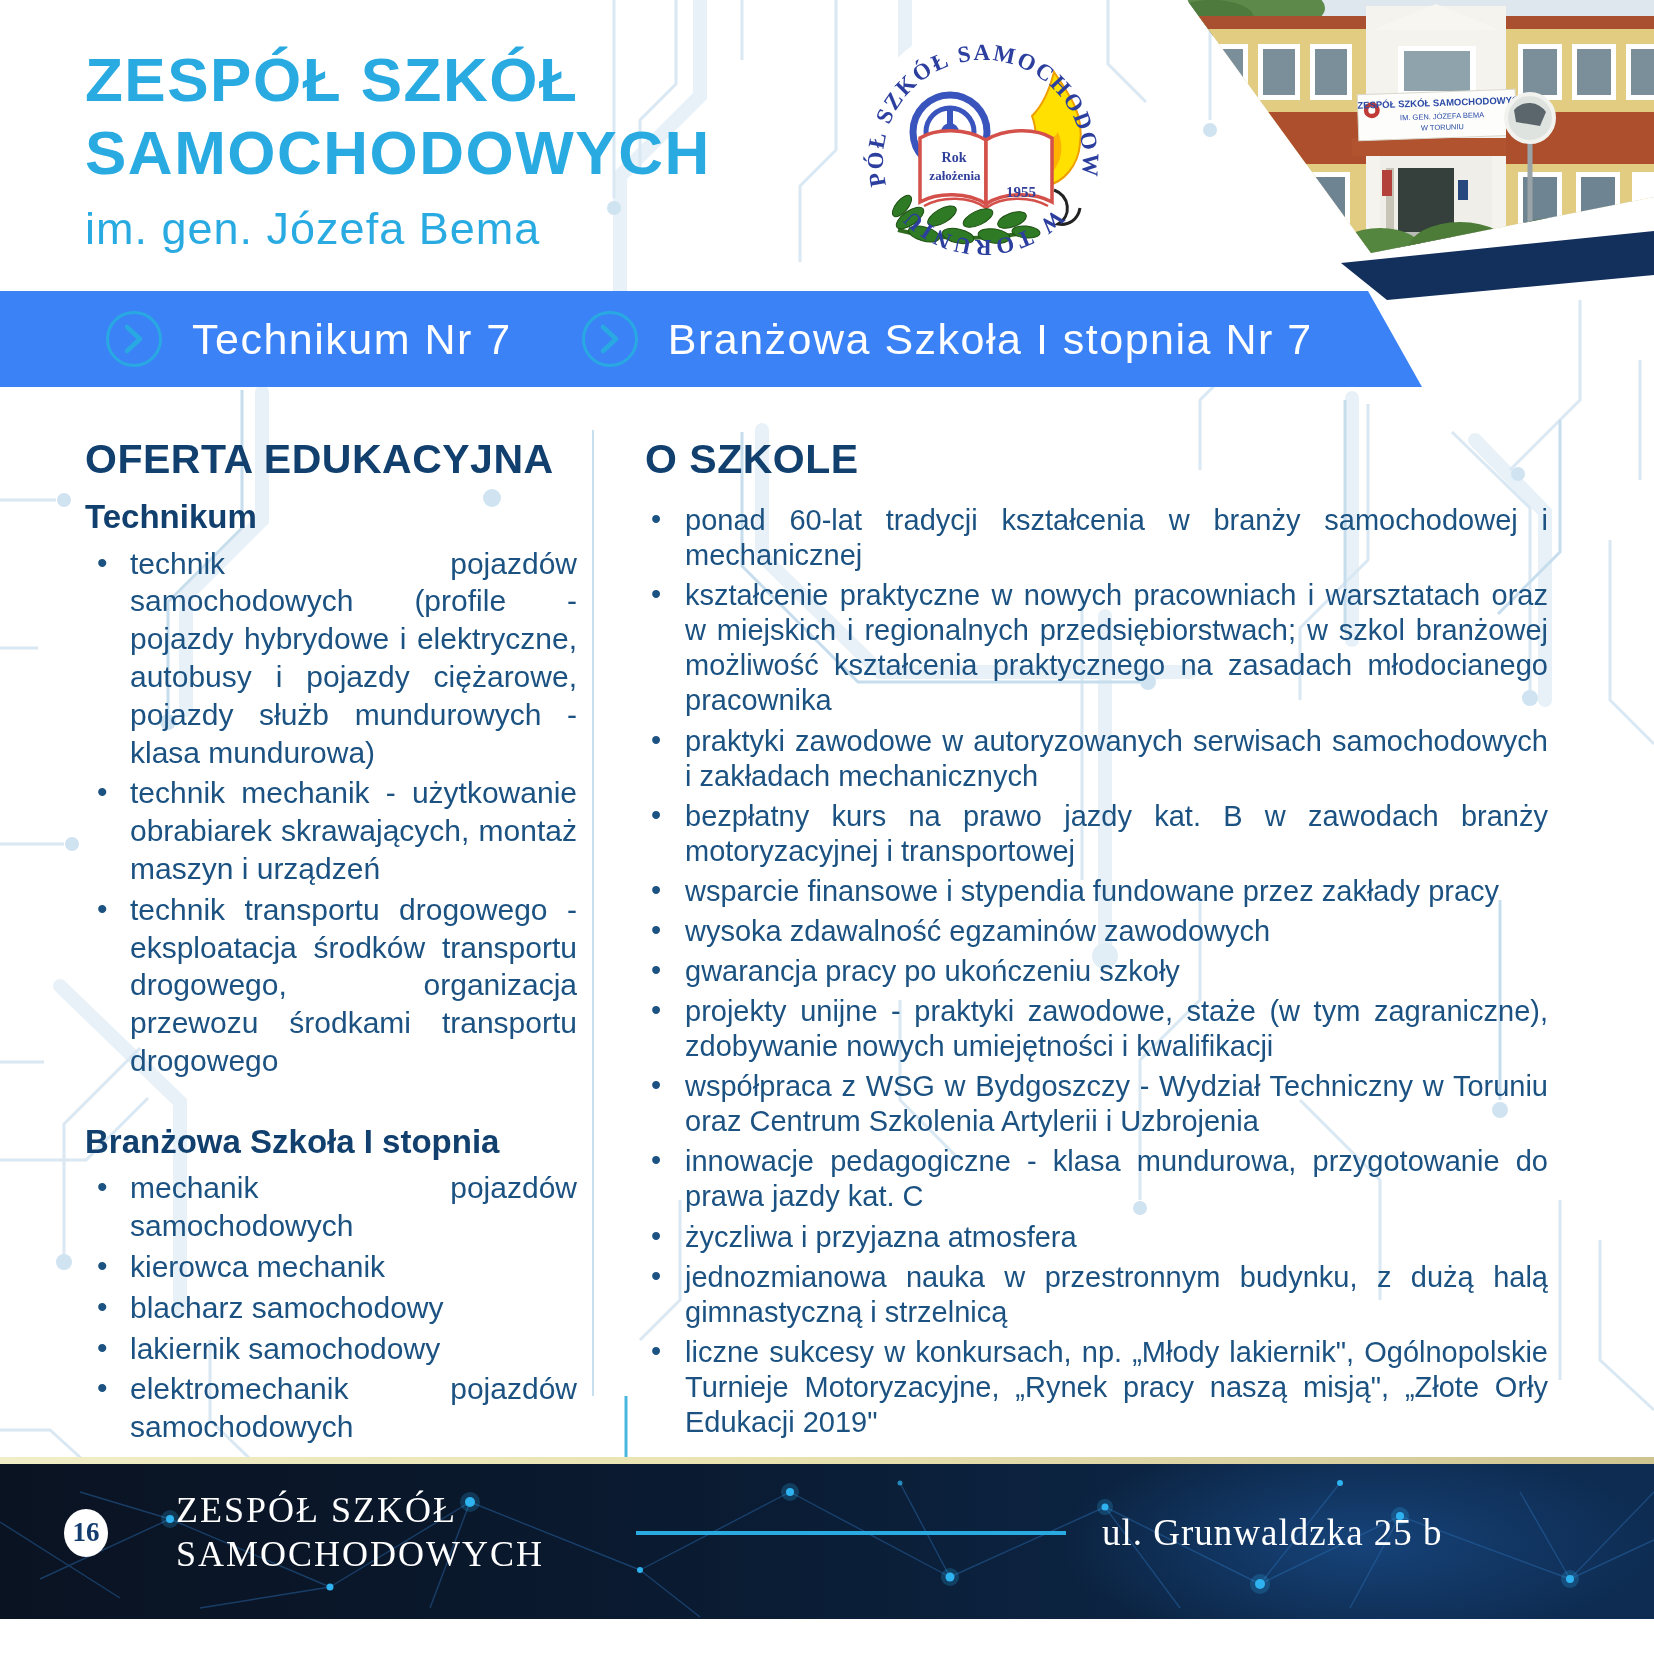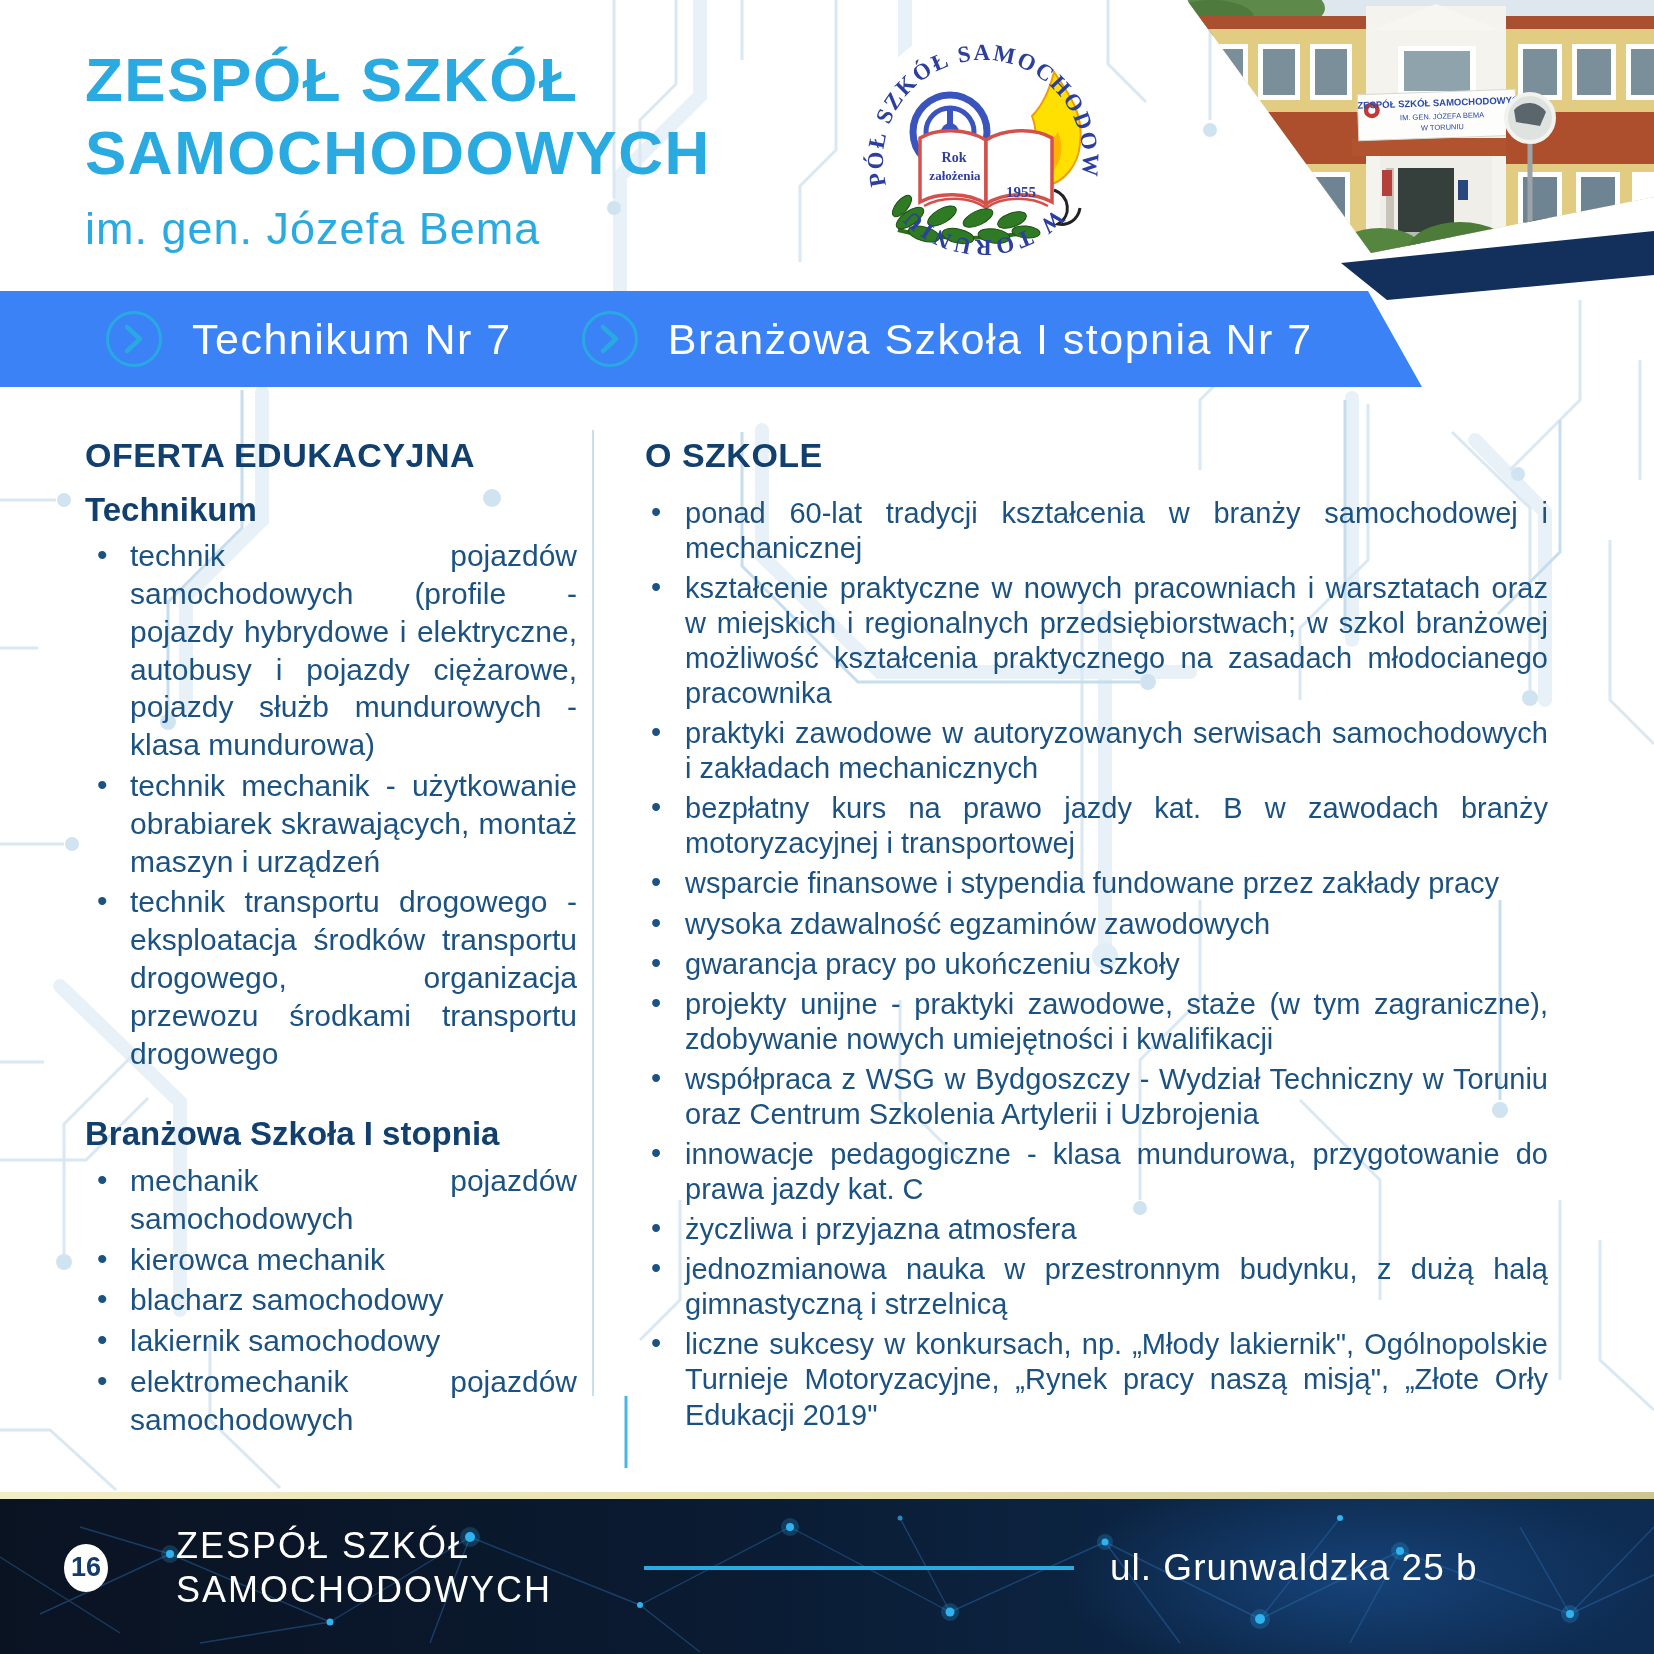--- a/index.html
+++ b/index.html
@@ -34,21 +34,21 @@
     display:flex;align-items:center;box-sizing:border-box;padding-left:106px;gap:70px;
   }
   .band-item{display:flex;align-items:center;gap:30px;}
   .band-label{color:#ffffff;font-size:43px;font-weight:400;letter-spacing:1.5px;white-space:nowrap;}
   .chev-circle{
     width:56px;height:56px;border-radius:50%;border:3px solid #29a9e2;
     display:flex;align-items:center;justify-content:center;flex:0 0 auto;box-sizing:border-box;
   }
 
   
-  .col-heading{margin:0 0 16px 0;font-size:34px;font-weight:800;letter-spacing:.5px;color:#11406f;line-height:1.05;}
+  .col-heading{margin:0 0 16px 0;font-size:41px;font-weight:800;letter-spacing:.5px;color:#11406f;line-height:1.05;}
   .col-left{left:85px;top:438px;width:492px;z-index:2;}
   .col-right{left:645px;top:438px;width:903px;z-index:2;}
   .col-divider{left:592px;top:430px;width:2px;height:966px;background:#c7dfee;z-index:1;}
 
   .sec-title{font-size:33px;font-weight:700;color:#11406f;margin:0 0 8px 0;line-height:1.2;}
   .sec-branzowa{margin-top:42px;}
 
   ul.blist{list-style:none;margin:0;padding:0;}
   ul.blist li{
     position:relative;color:#1b5282;text-align:justify;
@@ -56,21 +56,21 @@
   .col-left ul.blist li{font-size:30px;line-height:1.26;padding-left:45px;margin-bottom:3px;}
   .col-right ul.blist li{font-size:29px;line-height:1.21;padding-left:40px;margin-bottom:5px;}
   ul.blist li::before{
     content:"\2022";position:absolute;left:12px;top:-1px;color:#1b5282;
   }
   .col-right ul.blist li::before{left:6px;}
   .col-right .col-heading{margin-bottom:22px;}
 
   
   .footer{
-    position:absolute;left:0;bottom:0;width:1654px;height:162px;z-index:4;
+    position:absolute;left:0;bottom:0;width:1654px;height:197px;z-index:4;font-family:Liberation Serif, serif;
   }
   .footer-khaki{height:7px;width:100%;
     background:linear-gradient(90deg,#f1edc6 0%,#e9e3b0 45%,#d9d1a0 80%,#cec48f 100%);}
   .footer-dark{
     position:relative;height:155px;width:100%;overflow:hidden;
     background:linear-gradient(90deg,#0a1322 0%,#0a1a30 40%,#0c2544 72%,#0e2c52 100%);
   }
   .footer-plexus{position:absolute;left:0;top:0;}
   .footer-content{
     position:relative;z-index:2;height:100%;display:flex;align-items:center;

